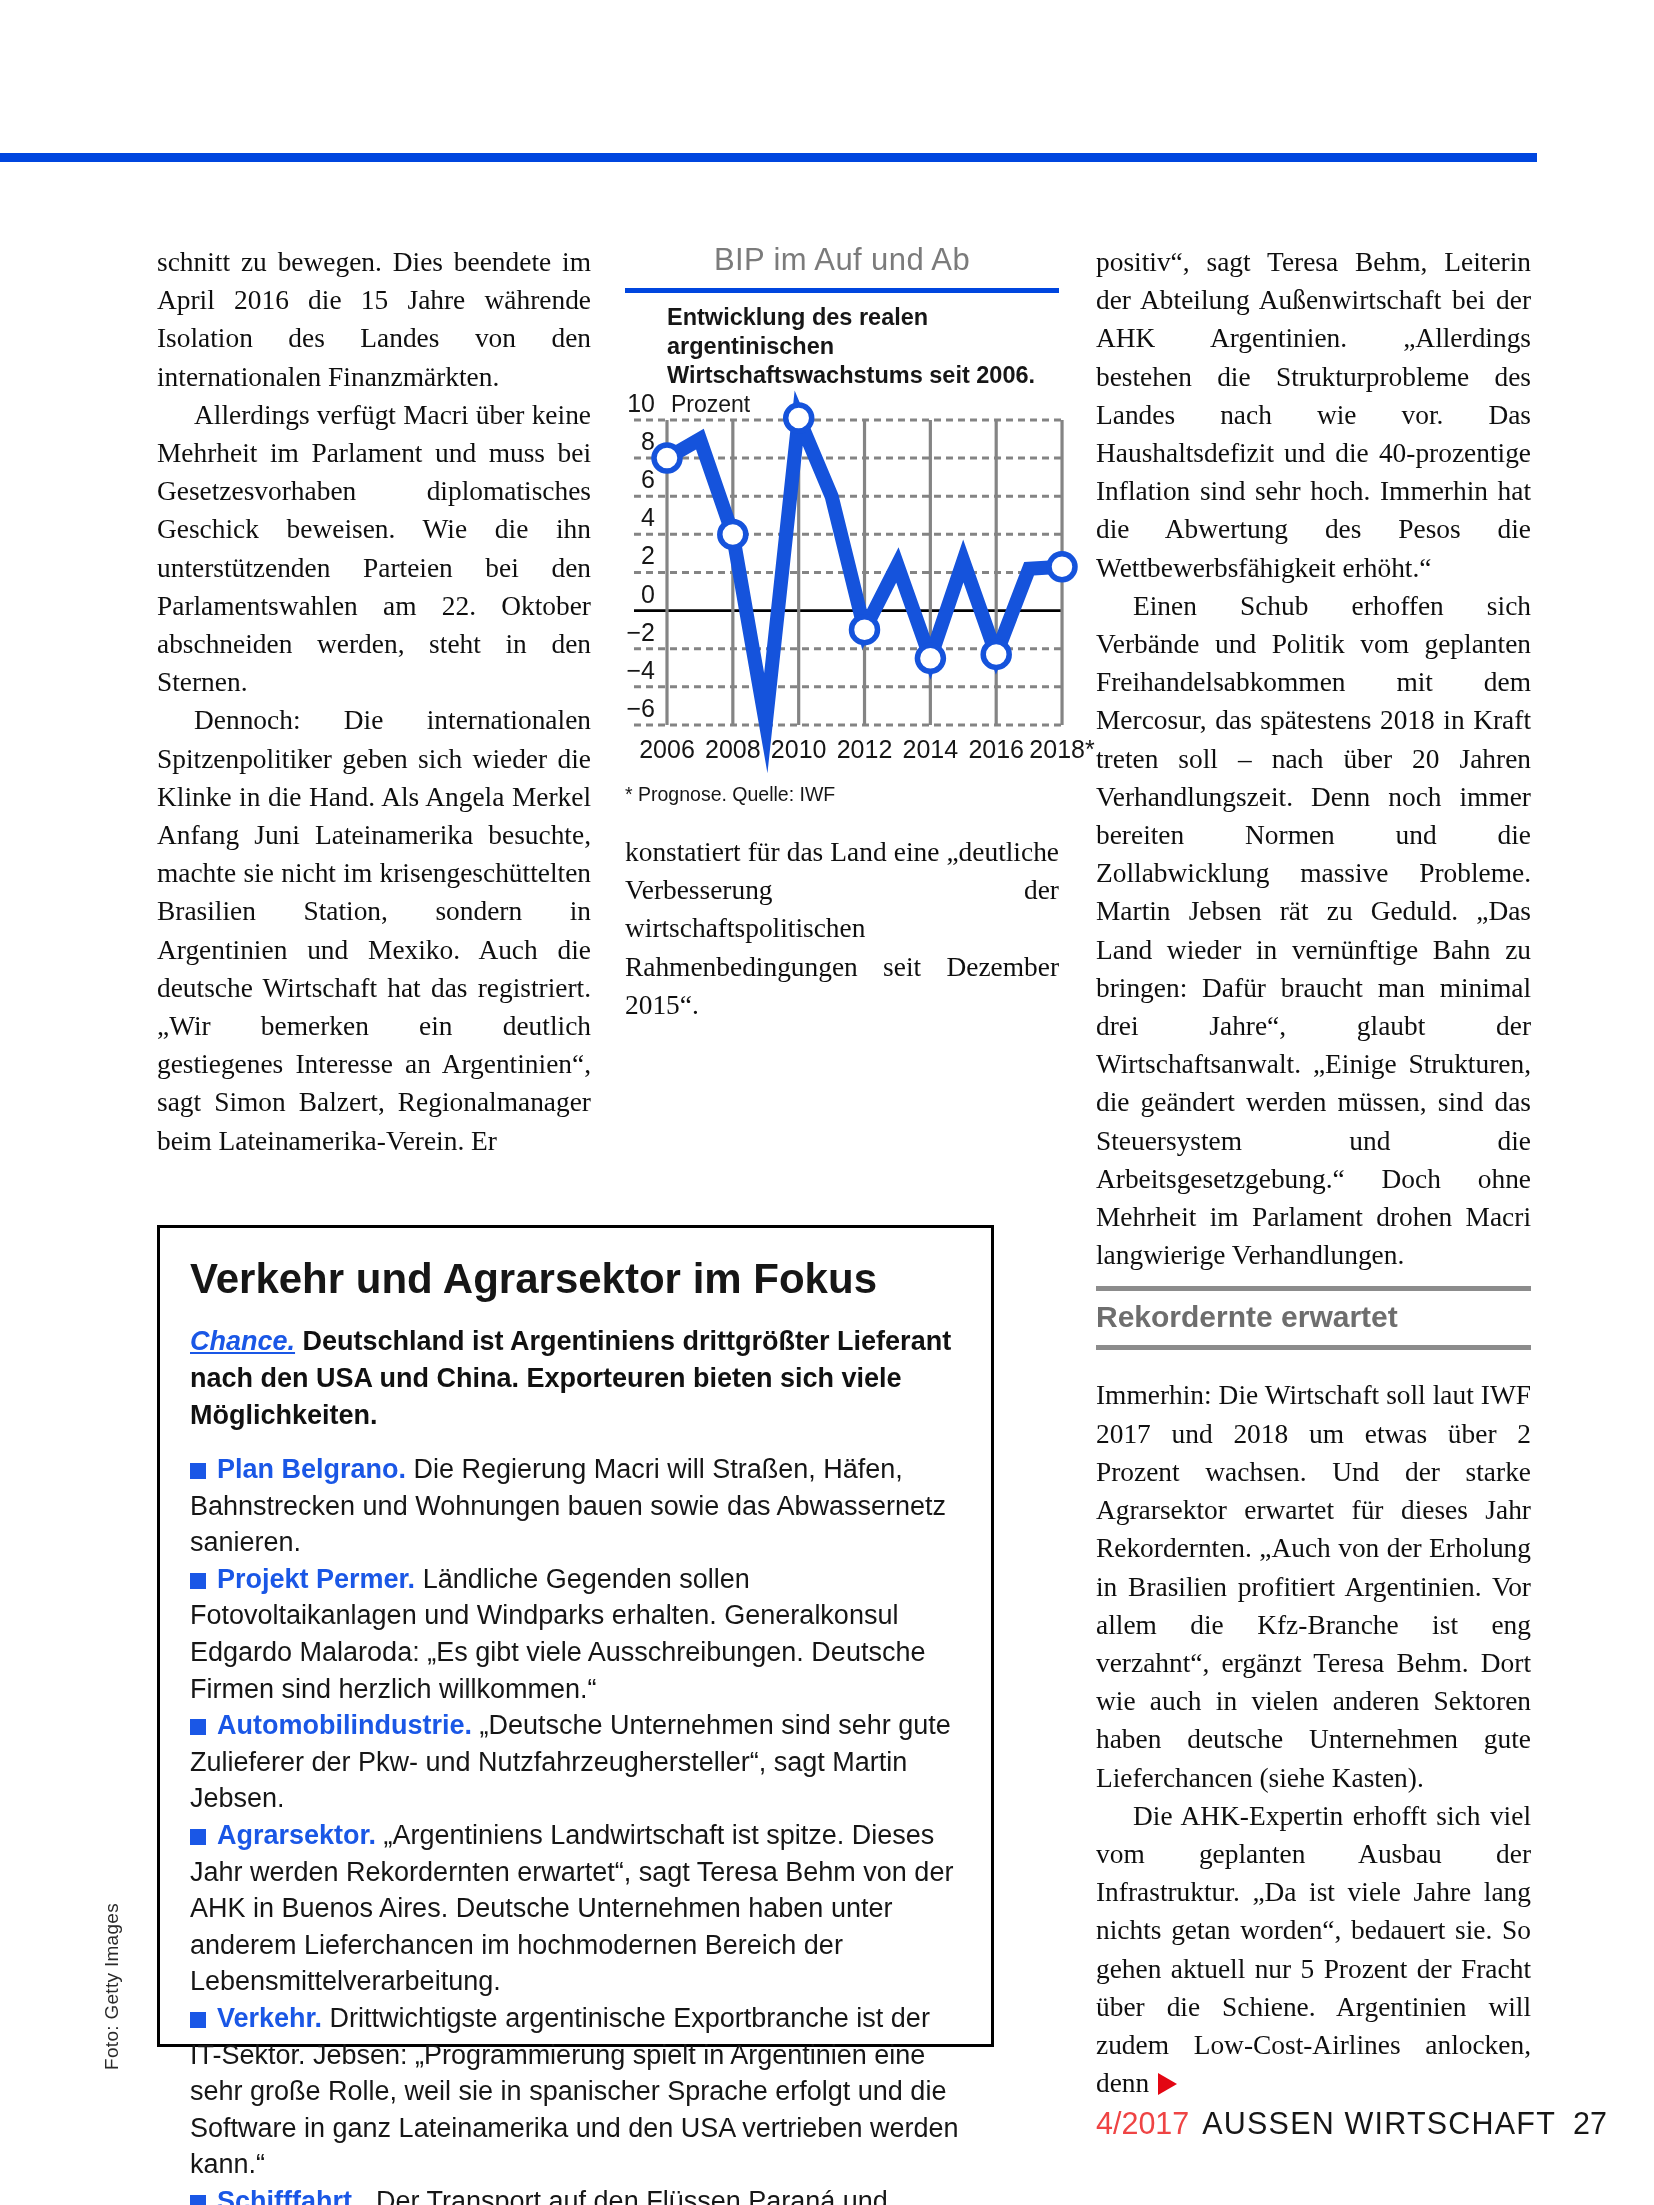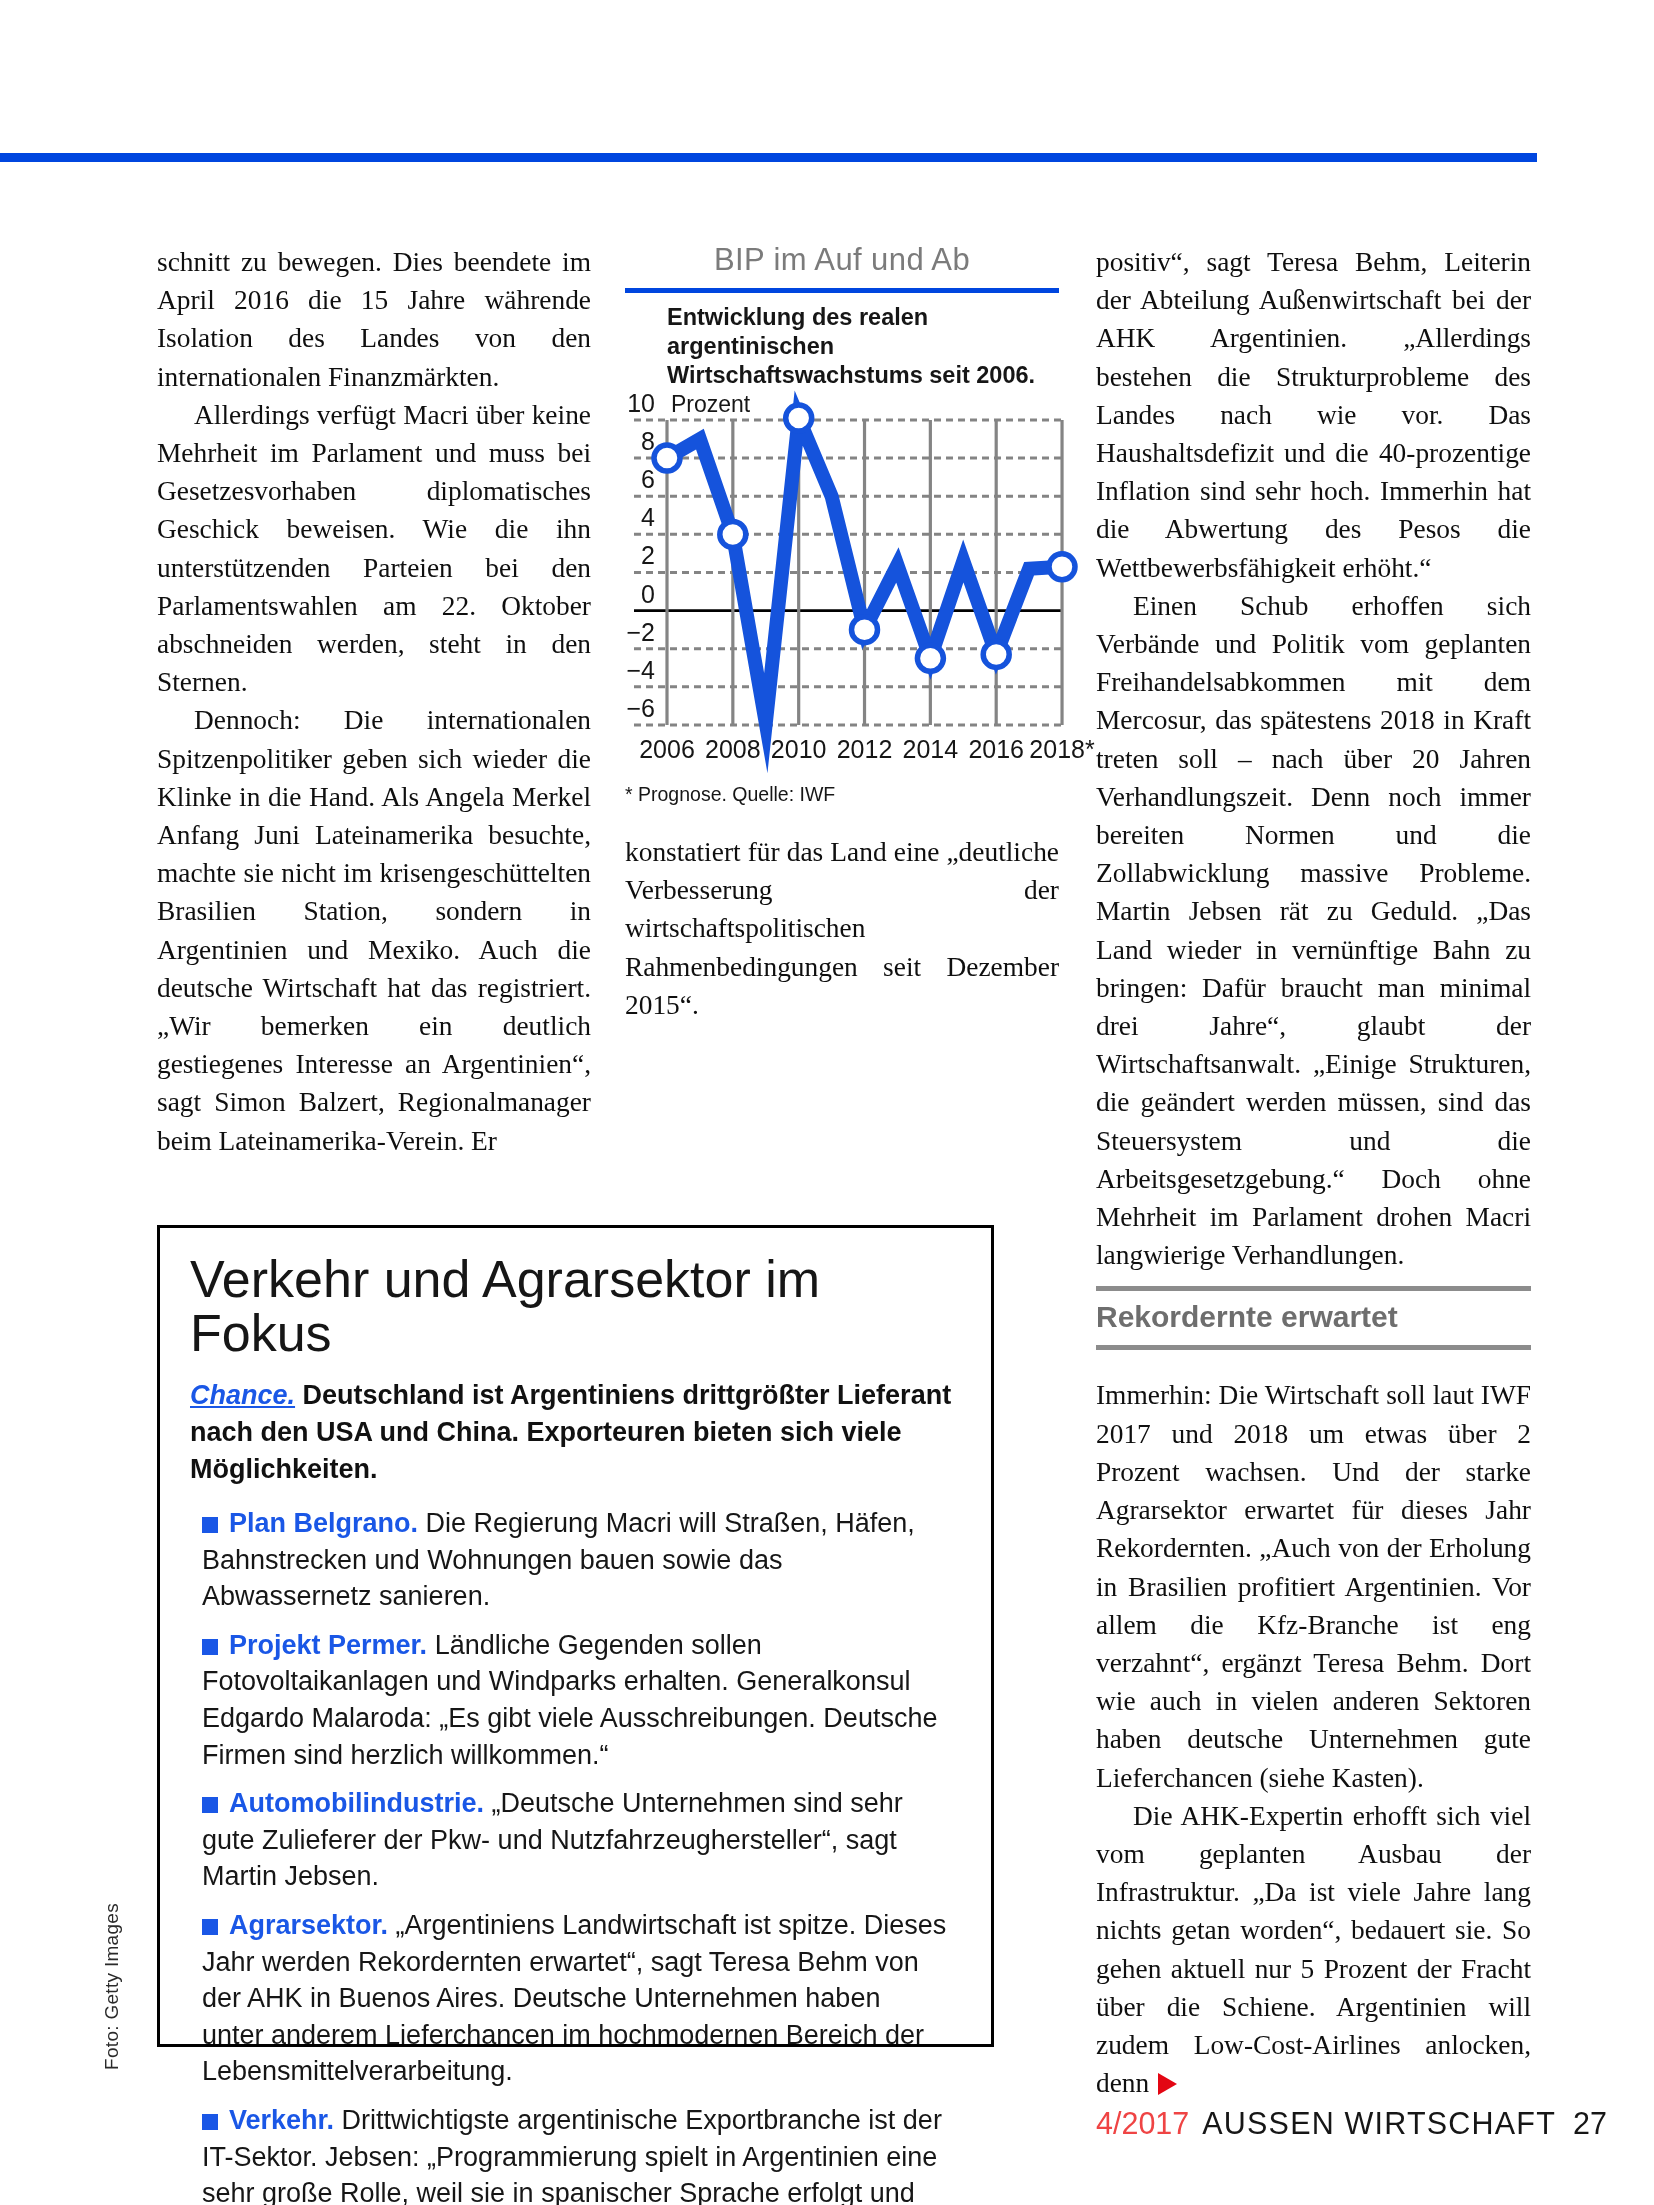--- a/index.html
+++ b/index.html
@@ -41,25 +41,25 @@
     font-family:"Liberation Sans","DejaVu Sans",sans-serif;
     font-size:30px;line-height:34px;font-weight:700;color:#6e6e6e;
     text-align:left;text-indent:0;
   }
   
   #box{
     position:absolute;left:157px;top:1225px;width:837px;height:822px;
     border:3px solid #000;box-sizing:border-box;
     padding:24px 30px 0 30px;
   }
-  .box-title{font-size:52px;line-height:54px;font-weight:400;color:#161616;}
+  .box-title{font-size:42px;line-height:54px;font-weight:700;color:#161616;}
   .box-lead{margin:17px 0 0 0;font-size:27px;line-height:37px;font-weight:700;color:#111;hyphens:auto;}
   .lead-label{color:#1a57e6;font-style:italic;text-decoration:underline;}
   .box-items{margin-top:17px;}
-  .box-item{margin:12px;font-size:27px;line-height:36.6px;color:#161616;hyphens:auto;}
+  .box-item{margin:0;font-size:27px;line-height:36.6px;color:#161616;hyphens:auto;}
   .bullet{display:inline-block;width:16px;height:16px;background:#1a57e6;margin-right:11px;vertical-align:-1px;}
   .box-label{color:#1a57e6;font-weight:700;}
   
   .credit{
     position:absolute;left:101px;top:1903px;
     writing-mode:vertical-rl;transform:rotate(180deg);
     font-size:19px;letter-spacing:.3px;color:#2a2a2a;
   }
   
   #footer{

